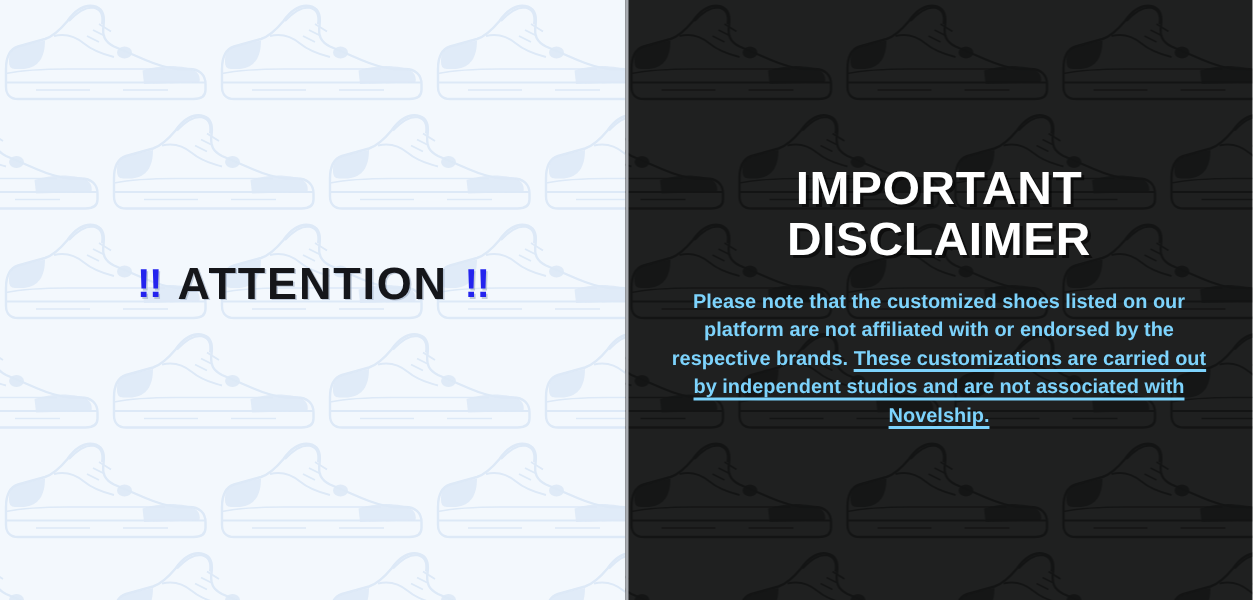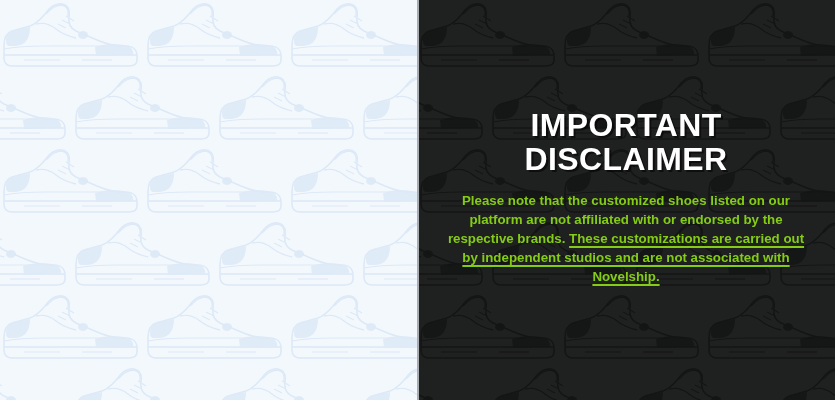--- a/index.html
+++ b/index.html
@@ -118,21 +118,21 @@
     letter-spacing: 0.4px;
     color: #ffffff;
     margin: 0 0 16px 0;
     line-height: 1.08;
     text-shadow: 2px 2px 0 rgba(0,0,0,0.55);
     transform: scaleX(1.03);
   }
   .body-dark {
     font-size: 13.3px;
     line-height: 1.42;
-    color: #84cc16;
+    color: #7dd3fc;
     margin: 0;
     font-weight: 600;
   }
   .body-dark .emph {
     font-weight: 700;
     text-decoration: underline;
     text-underline-offset: 2.5px;
     text-decoration-thickness: 1.6px;
   }
 </style>
@@ -171,20 +171,23 @@
             <use href="#sneaker-light" x="-72" y="73"></use>
             <use href="#sneaker-light" x="72" y="73"></use>
           </g>
         </pattern>
       </defs>
       <rect x="0" y="0" width="417" height="400" fill="#f3f8fd"></rect>
       <rect x="-20" y="-74" width="470" height="520" fill="url(#pat-light)"></rect>
     </svg>
 
     <div class="panel-inner">
+      <h1 class="attention-heading">
+        <span class="bang bang-left">!!</span><span>ATTENTION</span><span class="bang bang-right">!!</span>
+      </h1>
     </div>
   </section>
 
   <div class="divider"></div>
 
   <section class="panel panel-right">
 
     <svg class="panel-pattern" viewBox="0 0 418 400" preserveAspectRatio="xMidYMid slice" aria-hidden="true">
       <defs>
         <g id="sneaker-dark">

